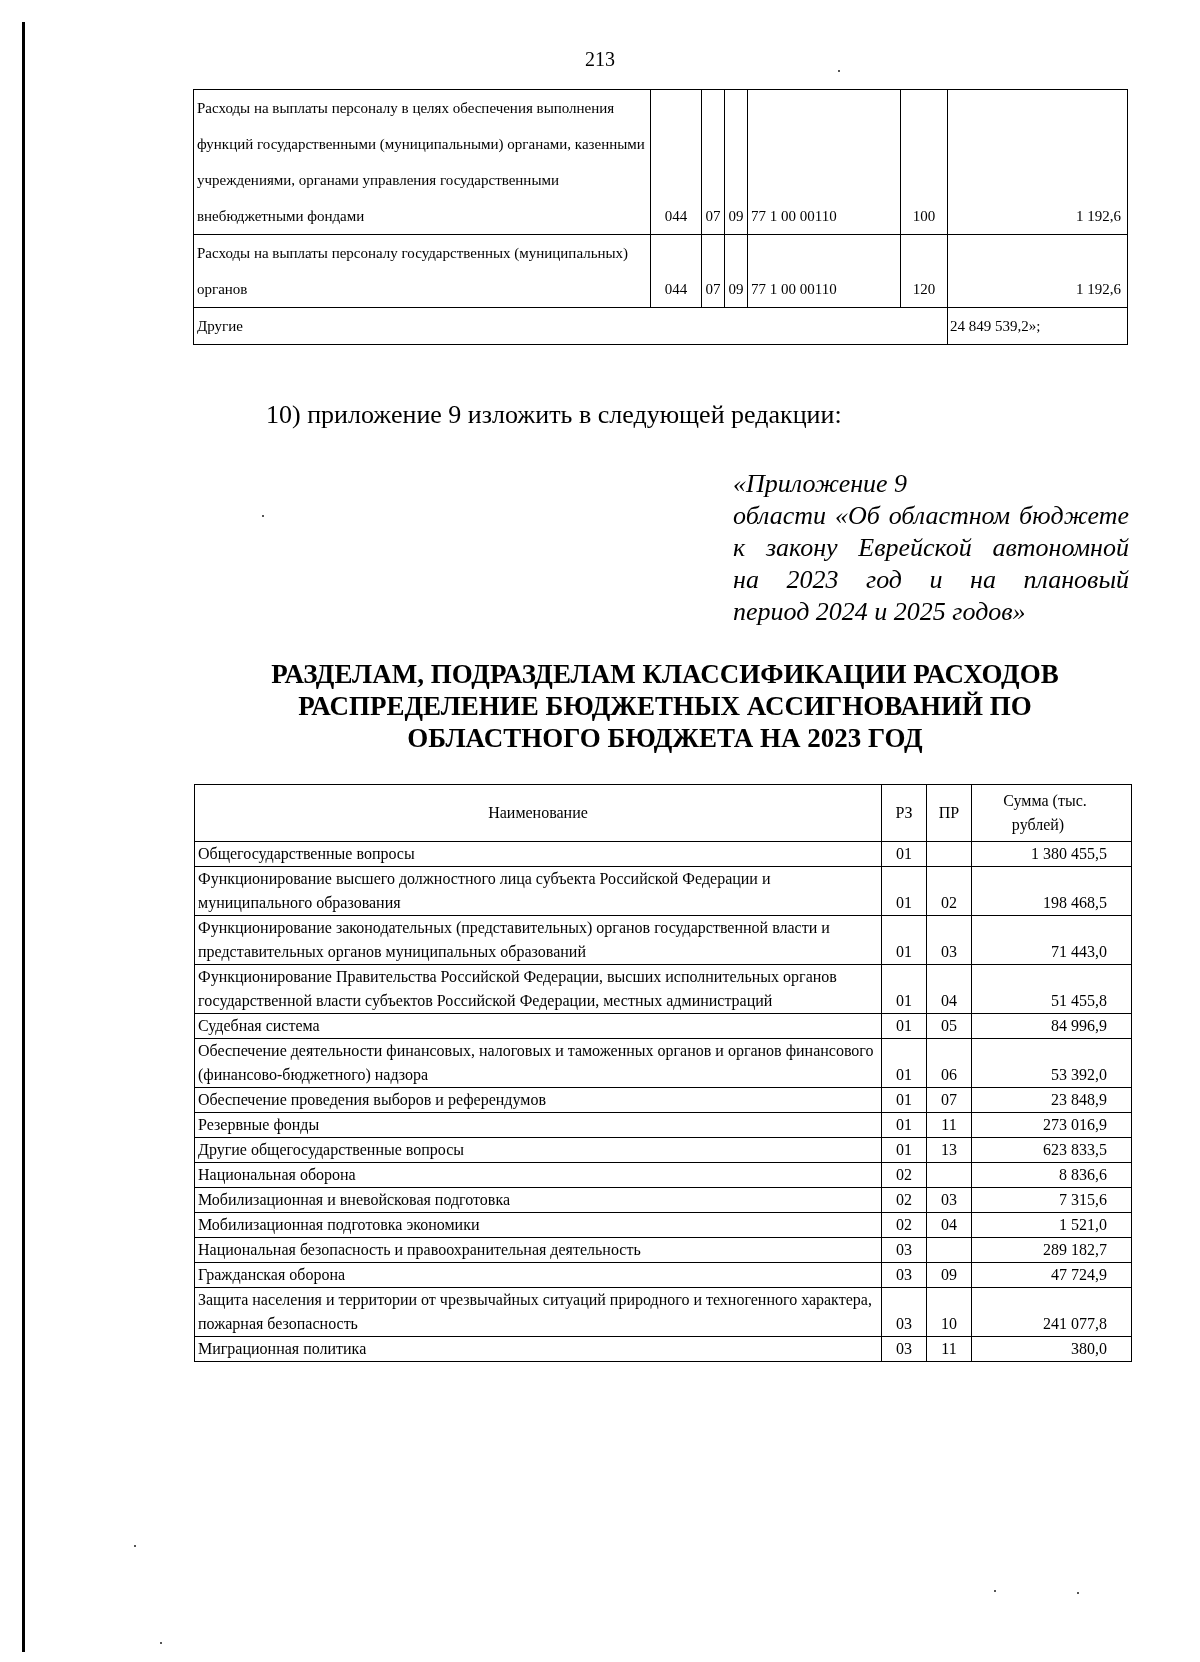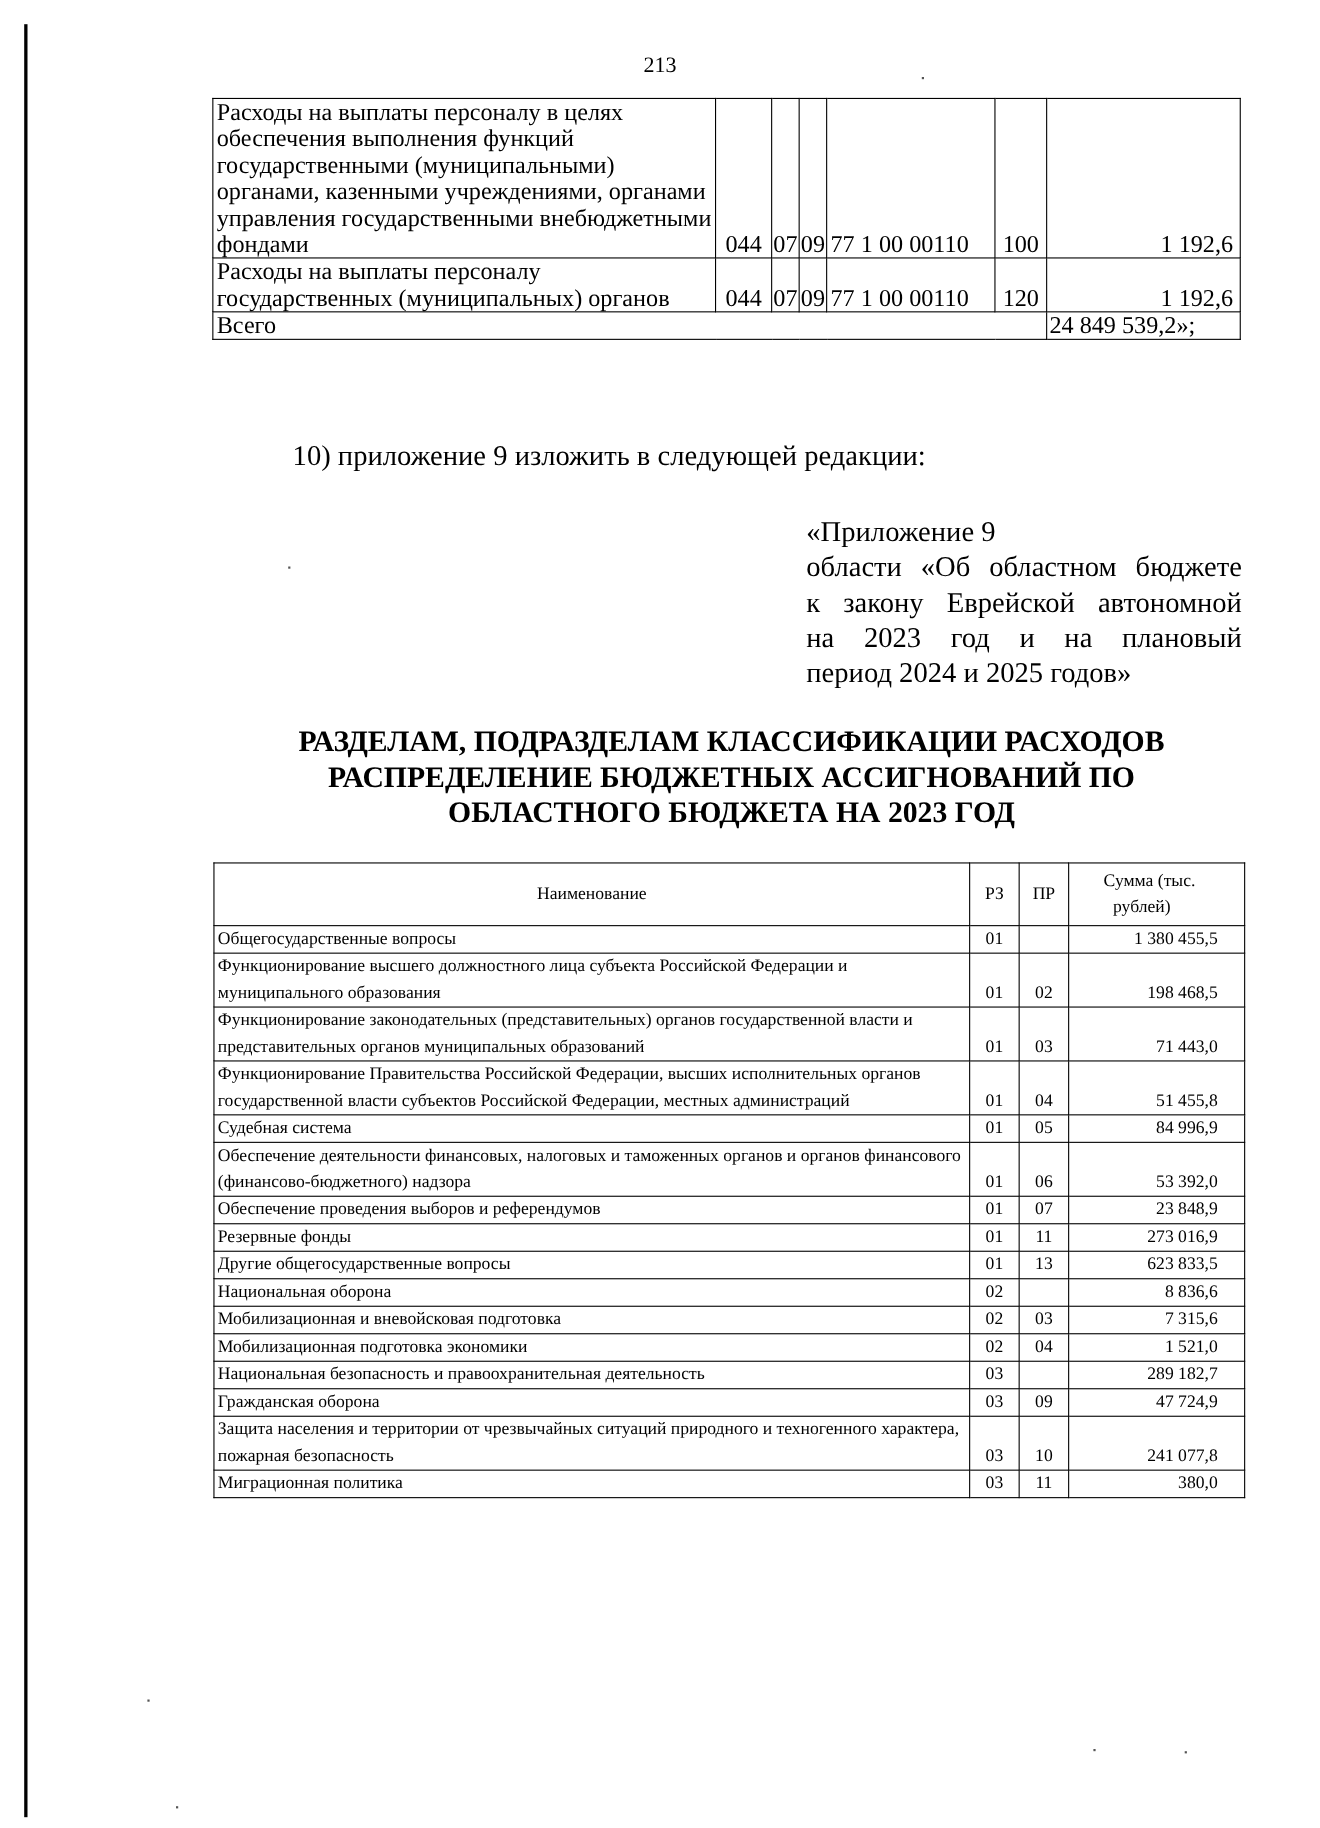--- a/index.html
+++ b/index.html
@@ -2,30 +2,30 @@
 <html><head>
 <meta charset="utf-8">
 <style>
   html, body { margin:0; padding:0; background:#fff; }
   body { width:1200px; height:1662px; position:relative; overflow:hidden;
          font-family:"Liberation Serif", "DejaVu Serif", serif; color:#000; }
   .margin-line { position:absolute; left:22px; top:22px; width:3px; height:1630px; background:#000; }
   .page-number { position:absolute; top:48px; left:0; width:1200px; text-align:center; font-size:20px; }
   .speck { position:absolute; width:2px; height:2px; background:#555; }
 
-  table.t1 { position:absolute; left:193px; top:89px; width:935px; border-collapse:collapse; font-size:22px; line-height:24px; }
+  table.t1 { position:absolute; left:193px; top:89px; width:935px; border-collapse:collapse; font-size:15px; line-height:36px; }
   table.t1 td { border:1.5px solid #000; padding:0 3px; vertical-align:bottom; }
   table.t1 td.name { width:450px; text-align:left; }
   table.t1 td.c { text-align:center; white-space:nowrap;margin-left:22px; }
   table.t1 td.r { text-align:right; white-space:nowrap; padding-right:6px; }
   table.t1 tr.total td { vertical-align:top; }
 
   .instruction { position:absolute; left:266px; top:400px; font-size:26px; }
 
-  .appendix { position:absolute; left:733px; top:468px; width:396px; font-size:26px; line-height:32px; }
+  .appendix { position:absolute; left:733px; top:468px; width:396px; font-size:26px; line-height:32px;font-style:italic; }
   .appendix .line { display:block; text-align:justify; text-align-last:justify; }
   .appendix .line.first { text-align-last:left; }
   .appendix .line.last { text-align-last:left; }
 
   .title { position:absolute; left:200px; top:658px; width:930px; text-align:center; font-weight:bold; font-size:27px; line-height:32px; }
 
   table.t2 { position:absolute; left:194px; top:784px; width:938px; border-collapse:collapse; font-size:16px; line-height:24px; }
   table.t2 td, table.t2 th { border:1.5px solid #000; padding:0 3px; vertical-align:bottom; font-weight:normal; }
   table.t2 th { vertical-align:middle; text-align:center; }
   table.t2 .col-name { width:680px; text-align:left; }
@@ -61,21 +61,21 @@
     <tr>
       <td class="name">Расходы на выплаты персоналу государственных (муниципальных) органов</td>
       <td class="c">044</td>
       <td class="c" style="padding:0 1px;">07</td>
       <td class="c" style="padding:0 1px;">09</td>
       <td class="c" style="text-align:left;">77 1  00  00110</td>
       <td class="c">120</td>
       <td class="r">1 192,6</td>
     </tr>
     <tr class="total">
-      <td colspan="6" style="text-align:left;">Всего</td>
+      <td colspan="6" style="text-align:left;">Другие</td>
       <td style="text-align:left;white-space:nowrap;padding-left:2px;">24 849 539,2»;</td>
     </tr>
   </tbody>
 </table>
 
 <div class="instruction">10) приложение 9 изложить в следующей редакции:</div>
 
 <div class="appendix">
   <span class="line first">«Приложение 9</span>
   <span class="line">области «Об областном бюджете</span>

